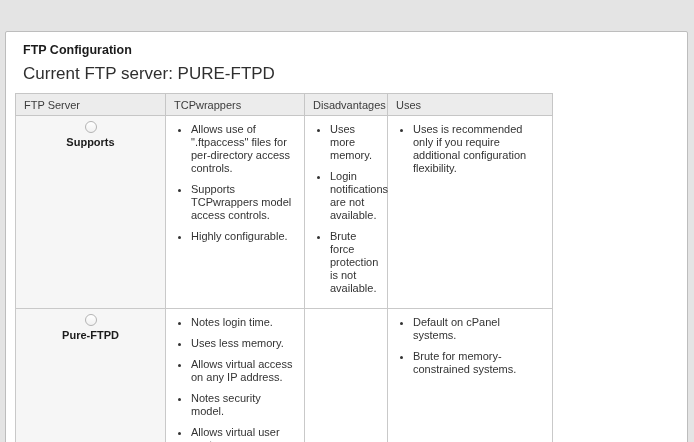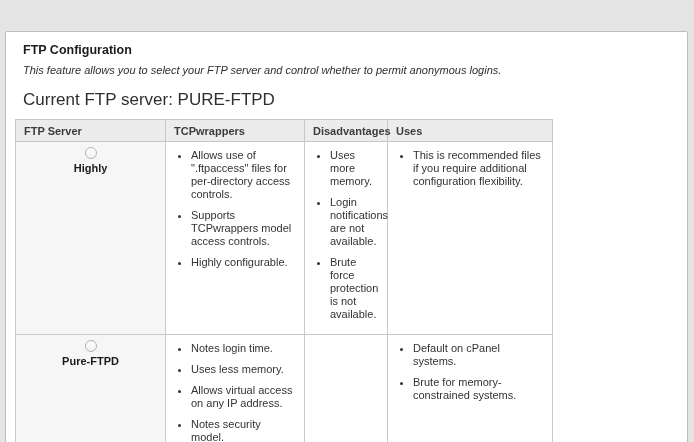--- a/index.html
+++ b/index.html
@@ -45,21 +45,21 @@
     border-collapse: collapse;
     table-layout: fixed;
     width: 537px;
     font-size: 11px;
     color: #333333;
   }
   table.ftp-table th {
     background: #ececec;
     border: 1px solid #c6c6c6;
     text-align: left;
-    font-weight: bold;
+    font-weight: normal;
     color: #3c3c3c;
     padding: 4px 8px;
     height: 13px;
   }
   table.ftp-table td {
     border: 1px solid #c9c9c9;
     vertical-align: top;
     padding: 5px 8px;
   }
   td.server-cell {
@@ -95,58 +95,57 @@
     color: #1b1b1b;
     margin-top: 1px;
     font-size: 11px;
   }
 </style>
 </head>
 <body>
 
 <div class="panel">
   <div class="page-title">FTP Configuration</div>
-  <div class="page-subtitle">This feature allows you to select your FTP server and control whether to permit anonymous logins.</div>
   <div class="current-server">Current FTP server: PURE-FTPD</div>
 
   <table class="ftp-table">
     <colgroup>
       <col style="width:150px">
       <col style="width:139px">
       <col style="width:83px">
       <col style="width:165px">
     </colgroup>
     <thead>
       <tr>
         <th>FTP Server</th>
         <th>TCPwrappers</th>
         <th>Disadvantages</th>
         <th>Uses</th>
       </tr>
     </thead>
     <tbody id="table-body">
         <tr>
-          <td class="server-cell"><span class="radio" role="radio" aria-checked="false"></span><span class="server-label">Highly</span></td>
+          <td class="server-cell"><span class="radio" role="radio" aria-checked="false"></span><span class="server-label">Supports</span></td>
           <td>
             <ul class="cell-list">
               <li>Allows use of ".ftpaccess" files for per-directory access controls.</li>
               <li>Supports TCPwrappers model access controls.</li>
               <li>Highly configurable.</li>
             </ul>
           </td>
           <td>
             <ul class="cell-list">
               <li>Uses more memory.</li>
               <li>Login notifications are not available.</li>
               <li>Brute force protection is not available.</li>
             </ul>
           </td>
           <td>
             <ul class="cell-list">
-              <li>This is recommended files if you require additional configuration flexibility.</li>
+              <li>Uses is recommended only if you require additional configuration flexibility.</li>
             </ul>
           </td>
         </tr>
         <tr>
           <td class="server-cell"><span class="radio" role="radio" aria-checked="false"></span><span class="server-label">Pure-FTPD</span></td>
           <td>
             <ul class="cell-list">
               <li>Notes login time.</li>
               <li>Uses less memory.</li>
               <li>Allows virtual access on any IP address.</li>

